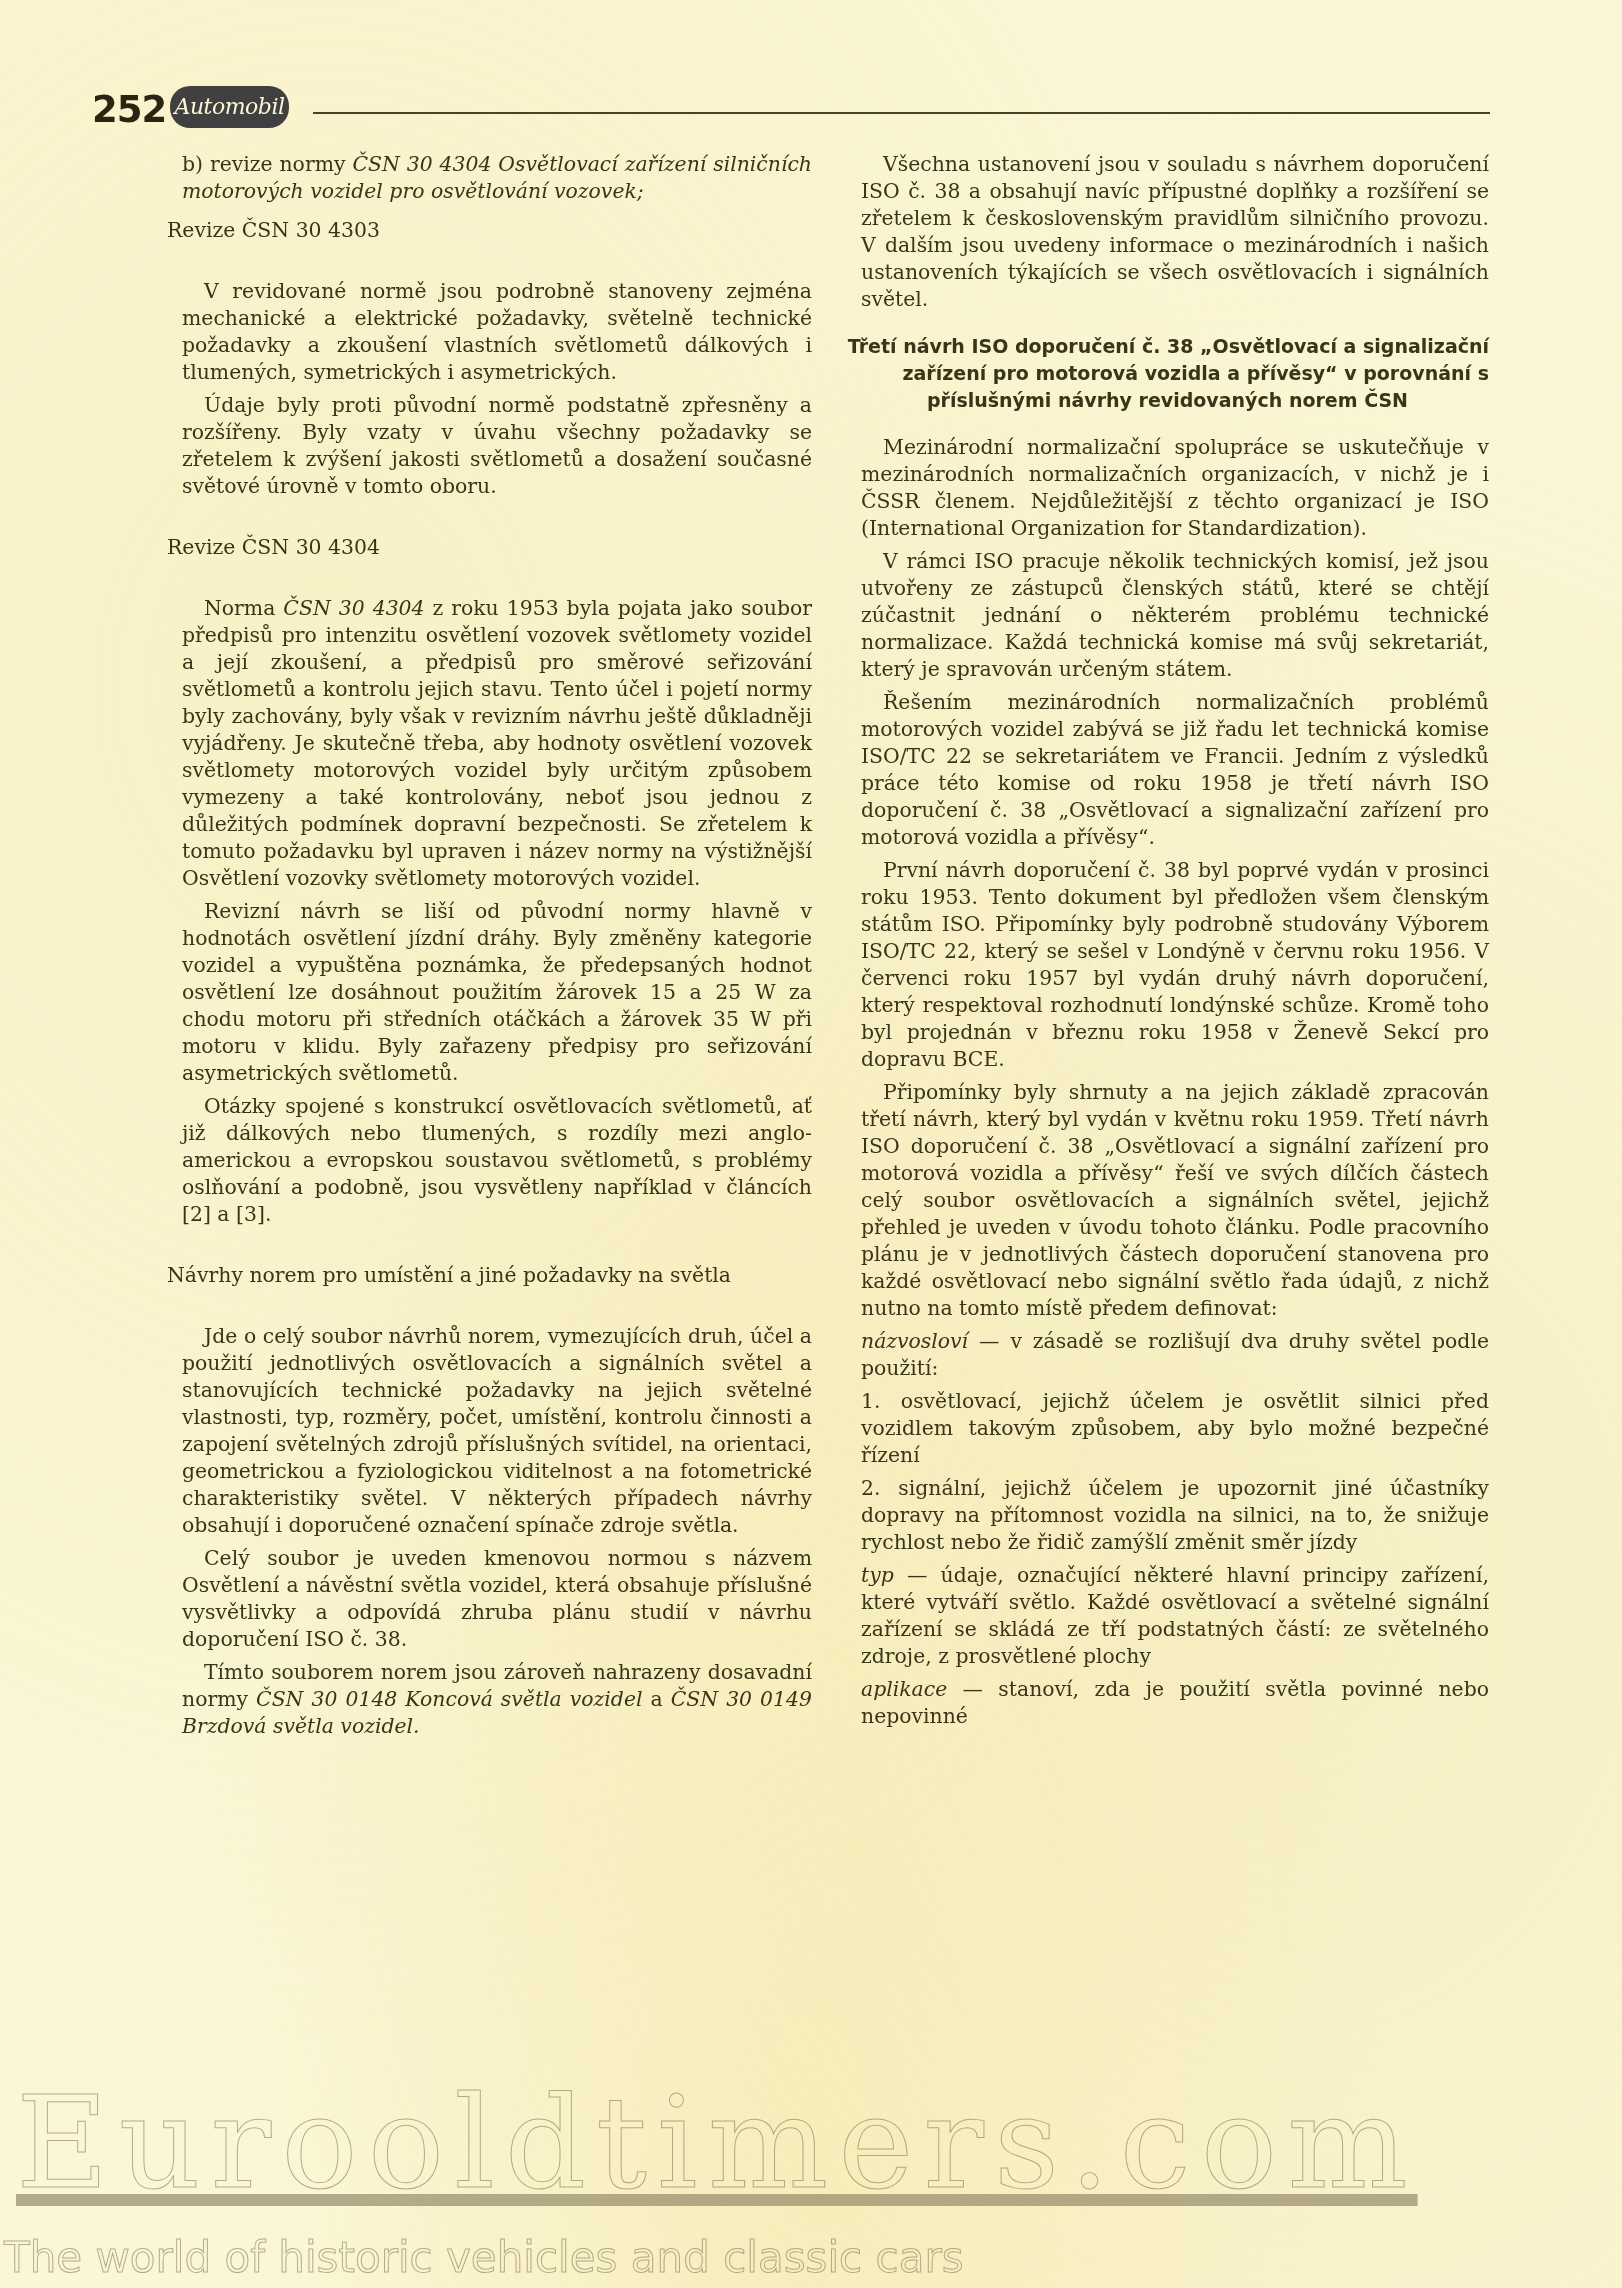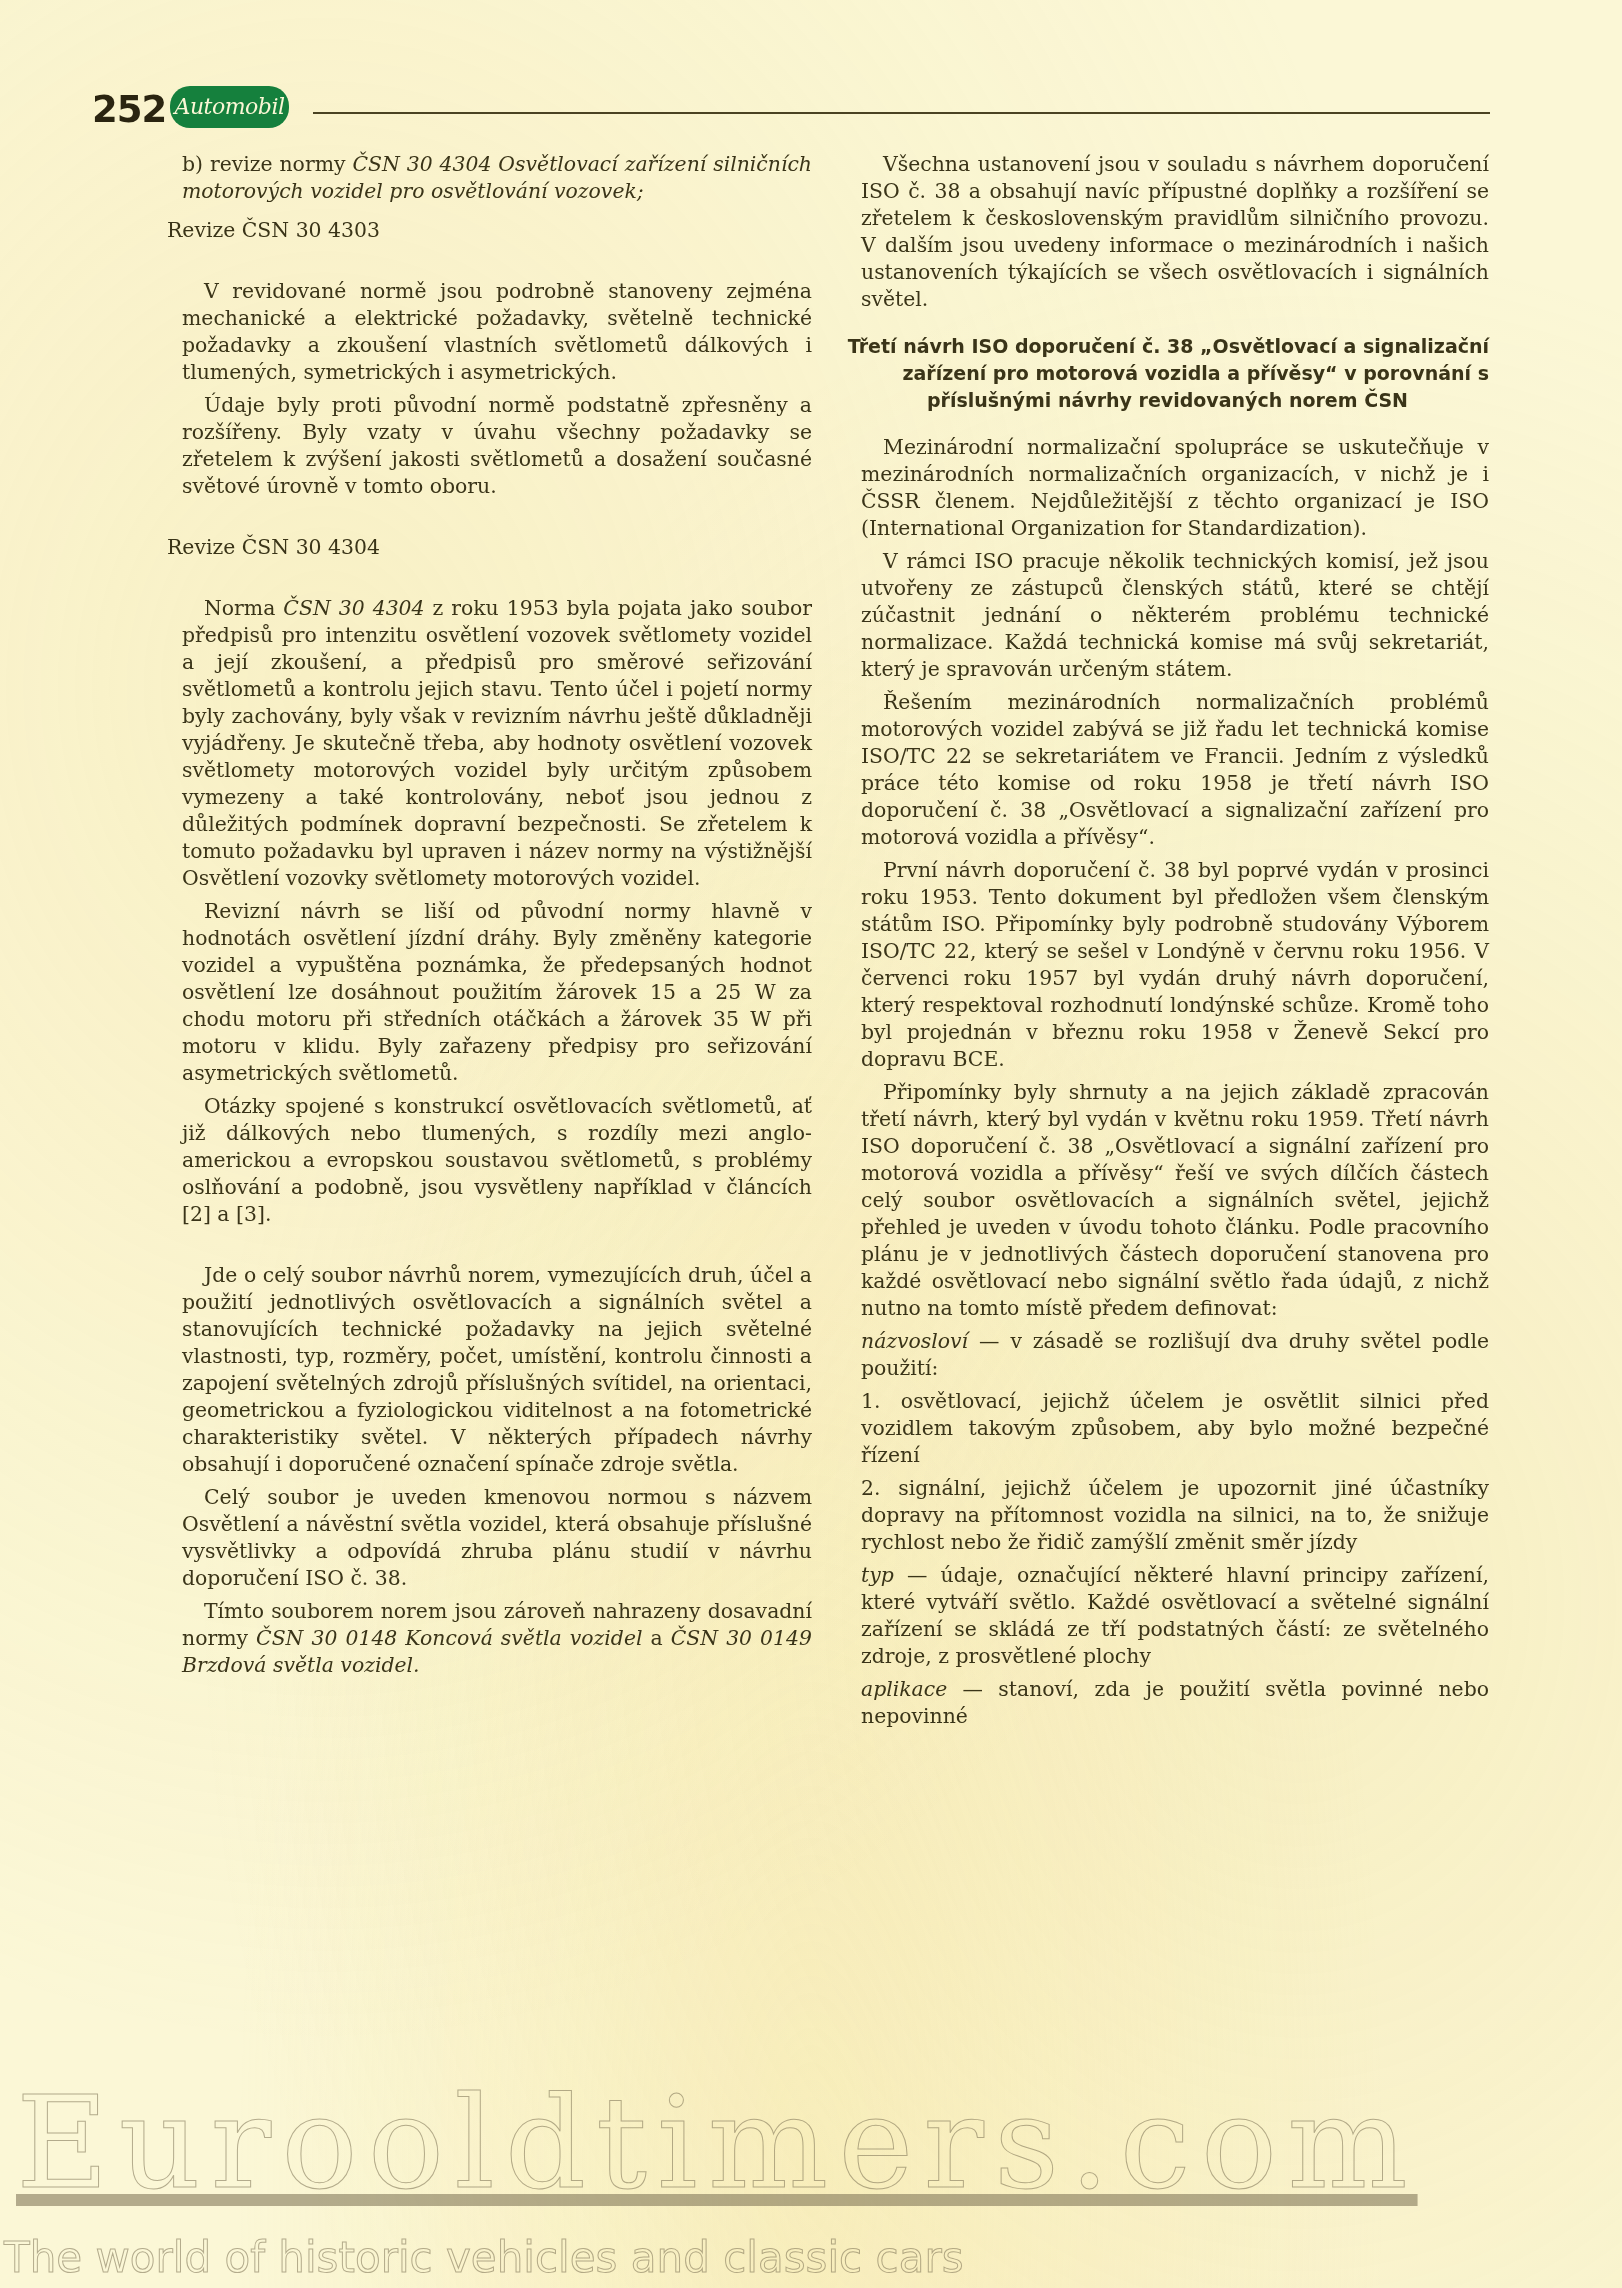--- a/index.html
+++ b/index.html
@@ -14,21 +14,21 @@
       font-family: "DejaVu Serif", "Liberation Serif", serif;
     }
     .header { position: absolute; left: 92px; top: 86px; width: 1398px; height: 44px; }
     .page-num {
       position: absolute; left: 0; top: 2px;
       font-family: "DejaVu Sans", sans-serif; font-weight: bold; font-size: 37px;
       color: #2a2410; letter-spacing: -1px;
     }
     .logo {
       position: absolute; left: 78px; top: 0; width: 119px; height: 42px;
-      background: #15803d; border-radius: 20px; color: #fbf7d6;
+      background: #404040; border-radius: 20px; color: #fbf7d6;
       font-family: "DejaVu Serif", serif; font-style: italic; font-size: 22px;
       line-height: 42px; text-align: center; letter-spacing: -0.5px;
     }
     .rule { position: absolute; left: 221px; right: 0; top: 26px; height: 1.5px; background: #4a4222; }
 
     .col { position: absolute; top: 151px; width: 645px; font-size: 20.4px; line-height: 27px; text-align: justify; }
     .col-left { left: 167px; }
     .col-right { left: 846px; width: 643px; }
     .col p { margin: 0 0 6px 15px; text-indent: 22px; hyphens: manual; }
     .col p.noind { text-indent: 0; }
@@ -64,20 +64,21 @@
 
 <div class="col col-left">
   <p class="noind"><span>b) revize normy </span><span class="it">ČSN 30 4304 Osvětlovací zařízení silničních motorových vozidel pro osvětlování vozovek;</span></p>
   <p class="subhead">Revize ČSN 30 4303</p>
   <p>V revidované normě jsou podrobně stanoveny zejména mechanické a elektrické požadavky, světelně technické požadavky a zkoušení vlastních světlometů dálkových i tlumených, symetrických i asymetrických.</p>
   <p class="gap">Údaje byly proti původní normě podstatně zpřesněny a rozšířeny. Byly vzaty v úvahu všechny požadavky se zřetelem k zvýšení jakosti světlometů a dosažení současné světové úrovně v tomto oboru.</p>
   <p class="subhead">Revize ČSN 30 4304</p>
   <p><span>Norma </span><span class="it">ČSN 30 4304</span><span> z roku 1953 byla pojata jako soubor předpisů pro intenzitu osvětlení vozovek světlomety vozidel a její zkoušení, a předpisů pro směrové seřizování světlometů a kontrolu jejich stavu. Tento účel i pojetí normy byly zachovány, byly však v revizním návrhu ještě důkladněji vyjádřeny. Je skutečně třeba, aby hodnoty osvětlení vozovek světlomety motorových vozidel byly určitým způsobem vymezeny a také kontrolovány, neboť jsou jednou z důležitých podmínek dopravní bezpečnosti. Se zřetelem k tomuto požadavku byl upraven i název normy na výstižnější Osvětlení vozovky světlomety motorových vozidel.</span></p>
   <p>Revizní návrh se liší od původní normy hlavně v hodnotách osvětlení jízdní dráhy. Byly změněny kategorie vozidel a vypuštěna poznámka, že předepsaných hodnot osvětlení lze dosáhnout použitím žárovek 15 a 25 W za chodu motoru při středních otáčkách a žárovek 35 W při motoru v klidu. Byly zařazeny předpisy pro seřizování asymetrických světlometů.</p>
   <p class="gap">Otázky spojené s konstrukcí osvětlovacích světlometů, ať již dálkových nebo tlumených, s rozdíly mezi anglo-americkou a evropskou soustavou světlometů, s problémy oslňování a podobně, jsou vysvětleny například v článcích [2] a [3].</p>
+  <p class="subhead">Návrhy norem pro umístění a jiné požadavky na světla</p>
   <p>Jde o celý soubor návrhů norem, vymezujících druh, účel a použití jednotlivých osvětlovacích a signálních světel a stanovujících technické požadavky na jejich světelné vlastnosti, typ, rozměry, počet, umístění, kontrolu činnosti a zapojení světelných zdrojů příslušných svítidel, na orientaci, geometrickou a fyziologickou viditelnost a na fotometrické charakteristiky světel. V některých případech návrhy obsahují i doporučené označení spínače zdroje světla.</p>
   <p>Celý soubor je uveden kmenovou normou s názvem Osvětlení a návěstní světla vozidel, která obsahuje příslušné vysvětlivky a odpovídá zhruba plánu studií v návrhu doporučení ISO č. 38.</p>
   <p><span>Tímto souborem norem jsou zároveň nahrazeny dosavadní normy </span><span class="it">ČSN 30 0148 Koncová světla vozidel</span><span> a </span><span class="it">ČSN 30 0149 Brzdová světla vozidel.</span></p>
 </div>
 
 <div class="col col-right">
   <p>Všechna ustanovení jsou v souladu s návrhem doporučení ISO č. 38 a obsahují navíc přípustné doplňky a rozšíření se zřetelem k československým pravidlům silničního provozu. V dalším jsou uvedeny informace o mezinárodních i našich ustanoveních týkajících se všech osvětlovacích i signálních světel.</p>
   <p class="bold-head">Třetí návrh ISO doporučení č. 38 „Osvětlovací a signalizační zařízení pro motorová vozidla a přívěsy“ v porovnání s příslušnými návrhy revidovaných norem ČSN</p>
   <p>Mezinárodní normalizační spolupráce se uskutečňuje v mezinárodních normalizačních organizacích, v nichž je i ČSSR členem. Nejdůležitější z těchto organizací je ISO (International Organization for Standardization).</p>
   <p>V rámci ISO pracuje několik technických komisí, jež jsou utvořeny ze zástupců členských států, které se chtějí zúčastnit jednání o některém problému technické normalizace. Každá technická komise má svůj sekretariát, který je spravován určeným státem.</p>

